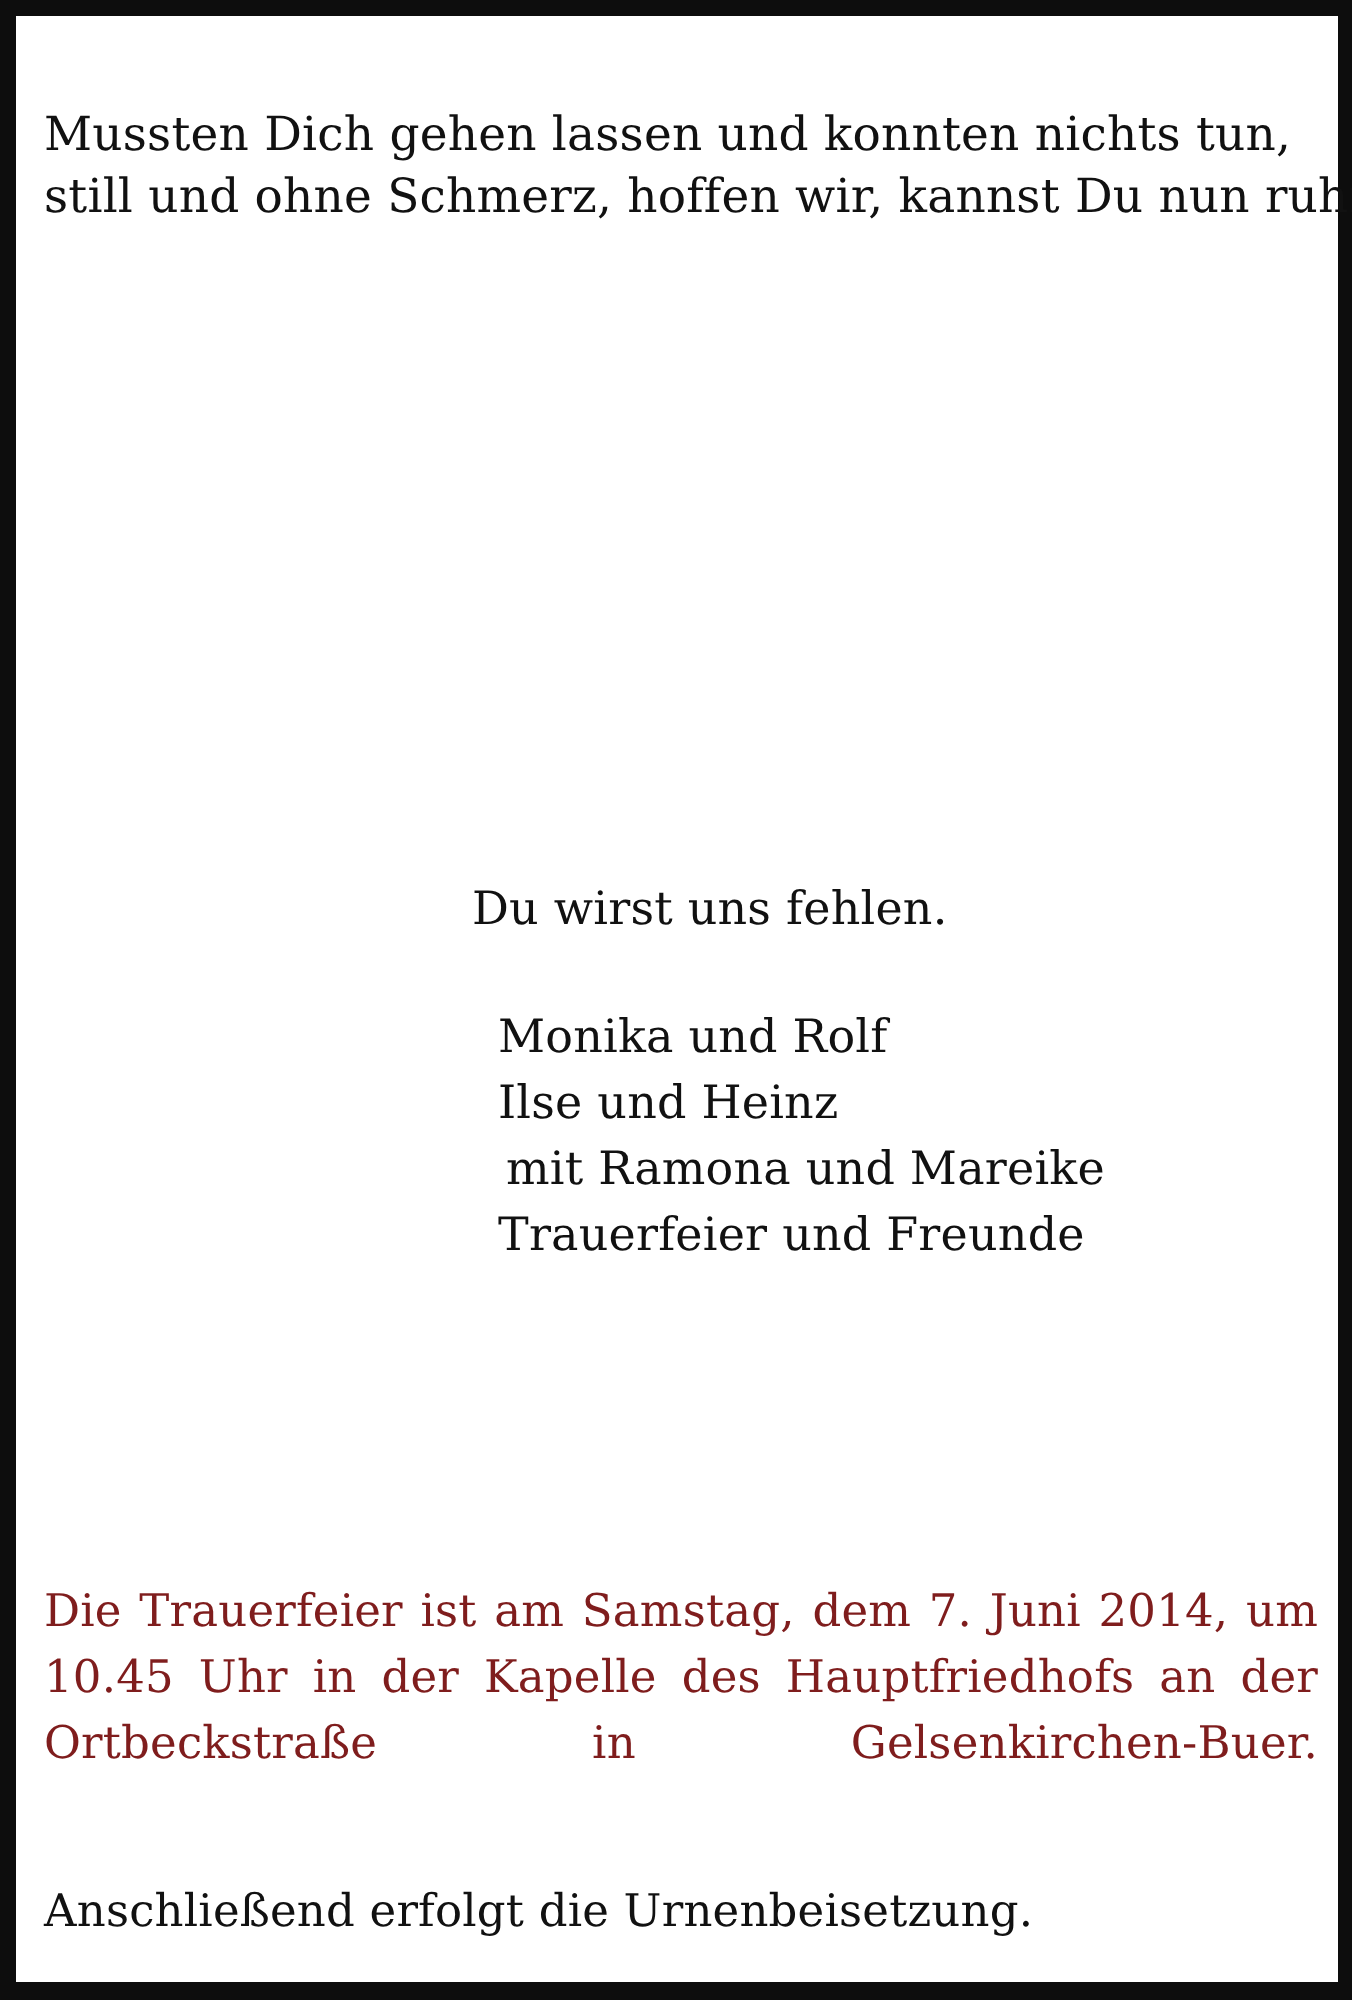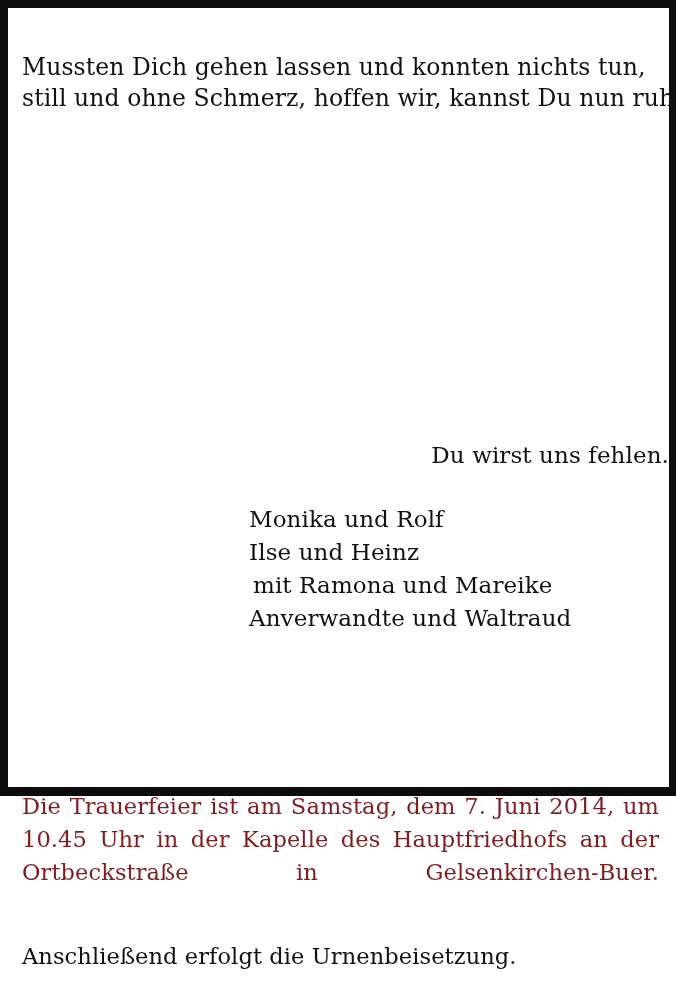--- a/index.html
+++ b/index.html
@@ -12,21 +12,21 @@
     height: 1000px;
     overflow: hidden;
     font-family: "DejaVu Serif", serif;
   }
 
   
   #obituary-card {
     position: relative;
     box-sizing: border-box;
     width: 676px;
-    height: 796px;
+    height: 1000px;
     background: #ffffff;
     border-top: 8px solid #0d0d0d;
     border-left: 8px solid #0d0d0d;
     border-right: 7px solid #0d0d0d;
     border-bottom: 9px solid #0d0d0d;
     text-decoration: underline;
   }
 
   #card-inner {
     position: relative;
@@ -89,21 +89,20 @@
     position: absolute;
     left: 0;
     right: 0;
     top: 432px;
   }
   #mourning-lead {
     font-size: 23px;
     line-height: 30px;
     color: #111111;
     padding-left: 228px;
-    text-align: right;
   }
   #mourners-list {
     margin: 13px;
     padding: 20px 0 0 228px;
     list-style: none;
   }
   #mourners-list li {
     font-size: 23px;
     line-height: 33px;
     color: #111111;
@@ -157,21 +156,21 @@
       <div class="verse-line calli">still und ohne Schmerz, hoffen wir, kannst Du nun ruhn.</div>
     </div>
 
 
     <div id="mourners-block">
       <div id="mourning-lead" class="calli">Du wirst uns fehlen.</div>
       <ul id="mourners-list">
         <li class="calli">Monika und Rolf</li>
         <li class="calli">Ilse und Heinz</li>
         <li class="calli indented">mit Ramona und Mareike</li>
-        <li class="calli">Anverwandte und Waltraud</li>
+        <li class="calli">Trauerfeier und Freunde</li>
       </ul>
     </div>
 
     <div id="service-block">
       <p id="service-paragraph" class="calli">Die Trauerfeier ist am Samstag, dem 7. Juni 2014, um 10.45 Uhr in der Kapelle des Hauptfriedhofs an der Ortbeckstraße in Gelsenkirchen-Buer.</p>
       <p id="urn-note" class="calli">Anschließend erfolgt die Urnenbeisetzung.</p>
       <p id="condolence-note" class="calli">Von Beileidsbekundungen am Grab bitten wir abzusehen.</p>
     </div>
 
   </div>

